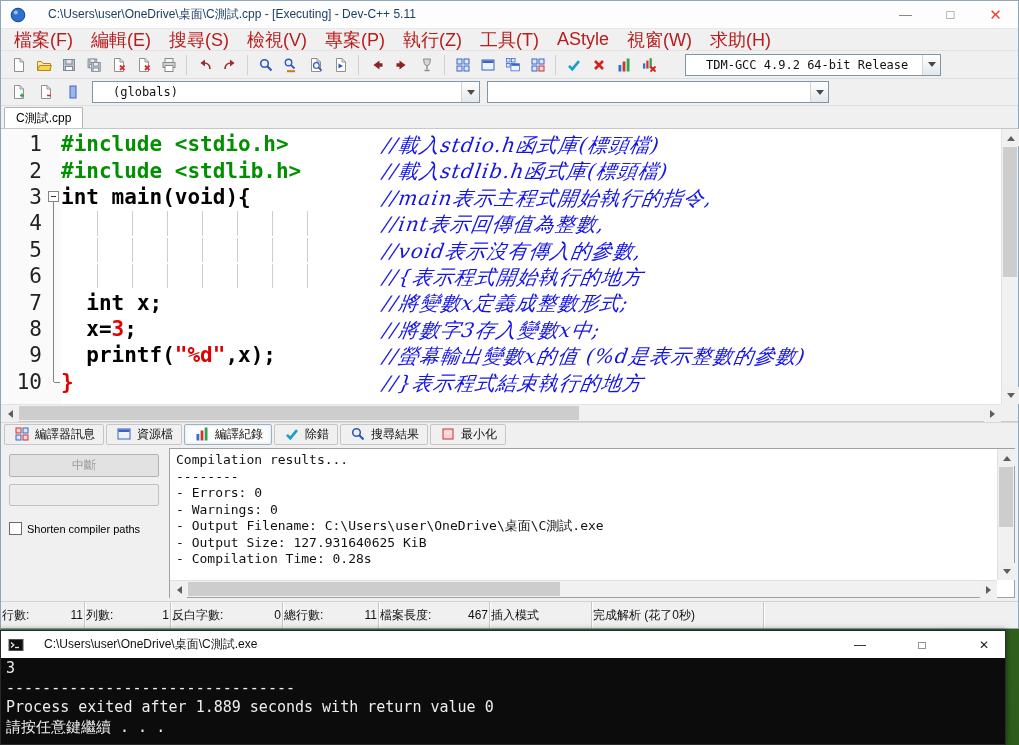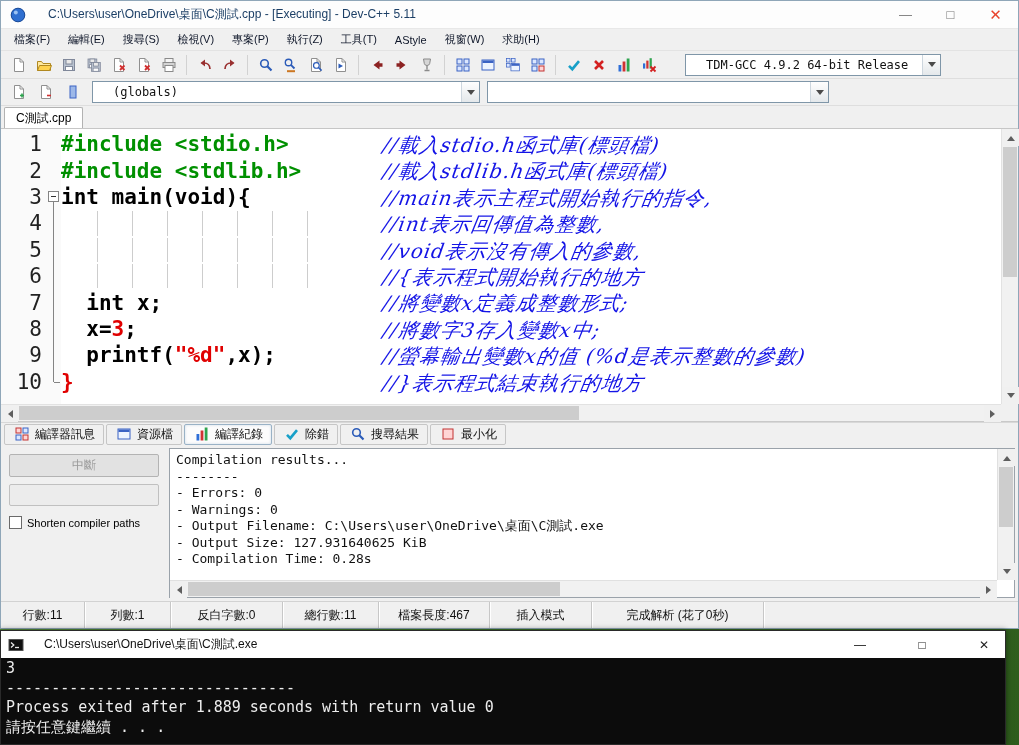--- a/index.html
+++ b/index.html
@@ -10,21 +10,21 @@
   
   .main{position:absolute;left:0;top:0;width:1019px;height:629px;background:#f0f0f0;border:1px solid #8fa6b8;display:flex;flex-direction:column}
   .titlebar{height:28px;flex:none;background:#fdfdfd;display:flex;align-items:center;padding-left:8px;border-bottom:1px solid #e8e8e8}
   .title-text{font-size:12px;color:#1c3f66;margin-left:22px;flex:1;white-space:nowrap;overflow:hidden}
   .wbtns{display:flex;height:100%}
   .wbtn{width:45px;height:100%;display:flex;align-items:center;justify-content:center;font-size:13px;color:#777}
   .wbtn.close{color:#e8432c;font-size:15px}
   .ico{width:17px;height:17px;display:inline-flex;align-items:center;justify-content:center;flex:none}
 
   .menubar{height:22px;flex:none;background:#f0f0f0;display:flex;align-items:stretch;padding-left:4px;border-bottom:1px solid #e3e3e3}
-  .menu-item{padding:0 9px;font-size:11px;color:#0f172a;display:flex;align-items:center}
+  .menu-item{padding:0 9px;font-size:18px;color:#b91c1c;display:flex;align-items:center}
 
   .tb{height:28px;flex:none;background:#f0f0f0;display:flex;align-items:center;padding:0 5px;border-bottom:1px solid #dedede}
   .tbtn{width:25px;height:24px;background:transparent;border:1px solid transparent;border-radius:2px;display:flex;align-items:center;justify-content:center;cursor:default}
   .tsep{width:1px;height:20px;background:#d2d2d2;margin:0 5px;display:inline-block}
   .combo{height:22px;background:#fff;border:1px solid #7f96a8;display:flex;align-items:center;position:relative}
   .combo .ctext{flex:1;padding-left:20px;font-family:"DejaVu Sans Mono",monospace;font-size:12px;color:#111;white-space:nowrap;overflow:hidden}
   .cbtn{width:18px;height:100%;border-left:1px solid #cdd6de;background:linear-gradient(#fefefe,#e4e8eb);display:flex;align-items:center;justify-content:center}
   .tri-d{width:0;height:0;border:4px solid transparent;border-top:5px solid #4a4a4a;margin-top:4px}
   #compiler-combo{margin-left:auto;width:256px;margin-right:72px}
   .tb2{height:27px;flex:none;background:#f0f0f0;display:flex;align-items:center;gap:3px;padding:0 5px;border-bottom:1px solid #dedede}
@@ -68,32 +68,32 @@
   
   .ptabs{height:23px;flex:none;background:#f0f0f0;display:flex;align-items:center;gap:2px;padding:1px 3px;border-top:1px solid #d8d8d8}
   .ptab{height:21px;display:flex;align-items:center;gap:5px;padding:0 8px;font-size:12px;color:#111;
         background:#f0f0f0;border:1px solid #c6c6c6;border-radius:2px;cursor:default}
   .ptab.active{background:#fcfcfc;border-color:#9ab2c6;box-shadow:inset 0 0 3px #cfdce8}
   .panelbody{height:156px;flex:none;background:#f0f0f0;display:flex}
   .panel-left{width:168px;flex:none;padding:9px 10px 4px 8px;display:flex;flex-direction:column;gap:7px}
   .pbtn{height:23px;background:#e2e2e2;border:1px solid #b3b3b3;border-radius:2px;font-size:12px;color:#9a9a9a;
         display:flex;align-items:center;justify-content:center}
   .pbar{height:22px;background:#ececec;border:1px solid #c0c0c0;border-radius:2px}
-  .chk-row{display:flex;align-items:center;gap:5px;font-size:11px;color:#000;margin-top:3px}
+  .chk-row{display:flex;align-items:center;gap:5px;font-size:11px;color:#000;margin-top:9px}
   .chkbox{width:13px;height:13px;border:1px solid #6a6a6a;background:#fff;flex:none}
   .logwrap{flex:1;margin:3px 3px 3px 0;border:1px solid #9aa2aa;background:#fff;position:relative}
   .loglines{position:absolute;left:6px;top:3px;right:18px;bottom:18px;overflow:hidden;
             font:400 13px "DejaVu Sans Mono",monospace;line-height:16.5px;color:#111;white-space:pre}
   .lvscroll{position:absolute;right:0;top:0;width:17px;bottom:17px;background:#f1f1f1;border-left:1px solid #e0e0e0}
   .lhscroll{position:absolute;left:0;right:17px;bottom:0;height:17px;background:#f1f1f1;border-top:1px solid #e0e0e0}
   .lvthumb{position:absolute;left:1px;right:1px;top:18px;height:60px;background:#cdcdcd}
   .lhthumb{position:absolute;top:1px;bottom:1px;left:18px;width:45%;background:#cdcdcd}
 
   .statusbar{height:27px;flex:none;background:#f0f0f0;border-top:1px solid #d2d2d2;display:flex;align-items:stretch;font-size:12px;color:#111}
-  .scell{display:flex;align-items:center;justify-content:center;padding:0 9px;border-right:1px solid #c7c7c7;box-shadow:1px 0 0 #fff}
+  .scell{display:flex;align-items:center;justify-content:space-between;padding:0 1px;border-right:1px solid #c7c7c7;box-shadow:1px 0 0 #fff}
   .scell:nth-child(1){width:84px}.scell:nth-child(2){width:86px}.scell:nth-child(3){width:112px}
   .scell:nth-child(4){width:96px}.scell:nth-child(5){width:111px}.scell:nth-child(6){width:102px}
   .scell:nth-child(7){width:172px}
   .sfill{flex:1;border-right:none;box-shadow:none}
 
   
   .console{position:absolute;left:0;top:630px;width:1006px;height:115px;border:1px solid #2a2a2a;display:flex;flex-direction:column;box-shadow:0 0 6px rgba(0,0,0,.5)}
   .ctitle{height:27px;flex:none;background:#fff;display:flex;align-items:center;gap:20px;padding-left:6px}
   .ctitle .t{font-size:12px;color:#111;flex:1;white-space:nowrap;overflow:hidden}
   .cwbtn{width:42px;height:100%;display:flex;align-items:center;justify-content:center;font-size:12px;color:#222}

